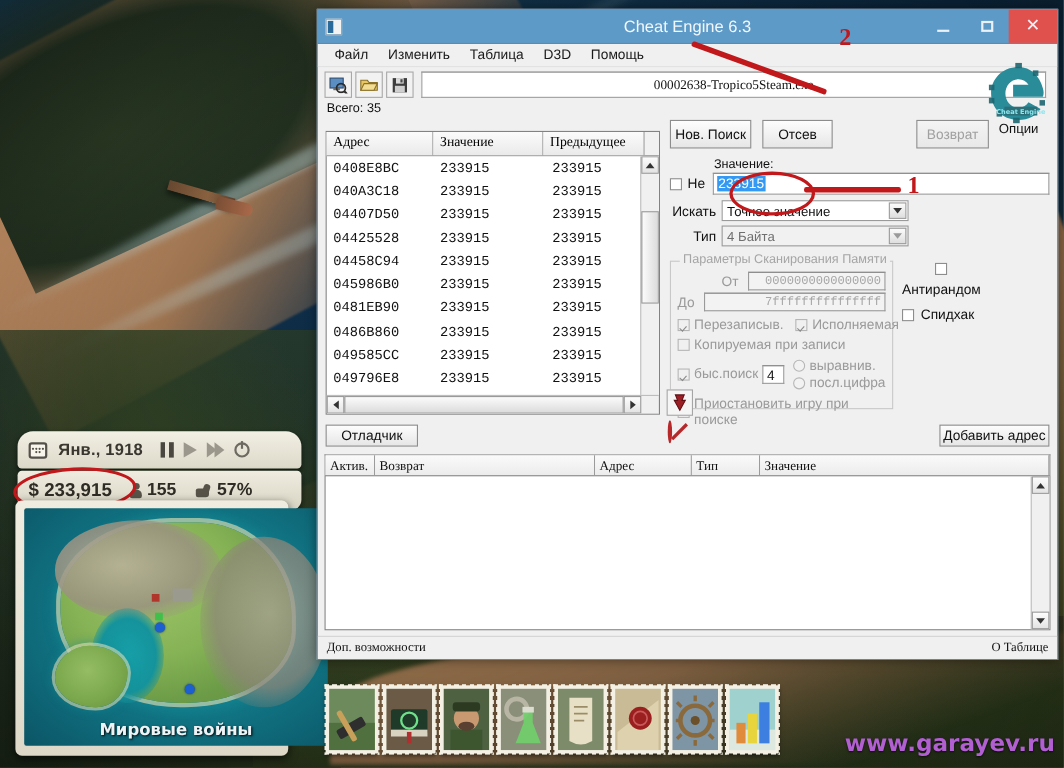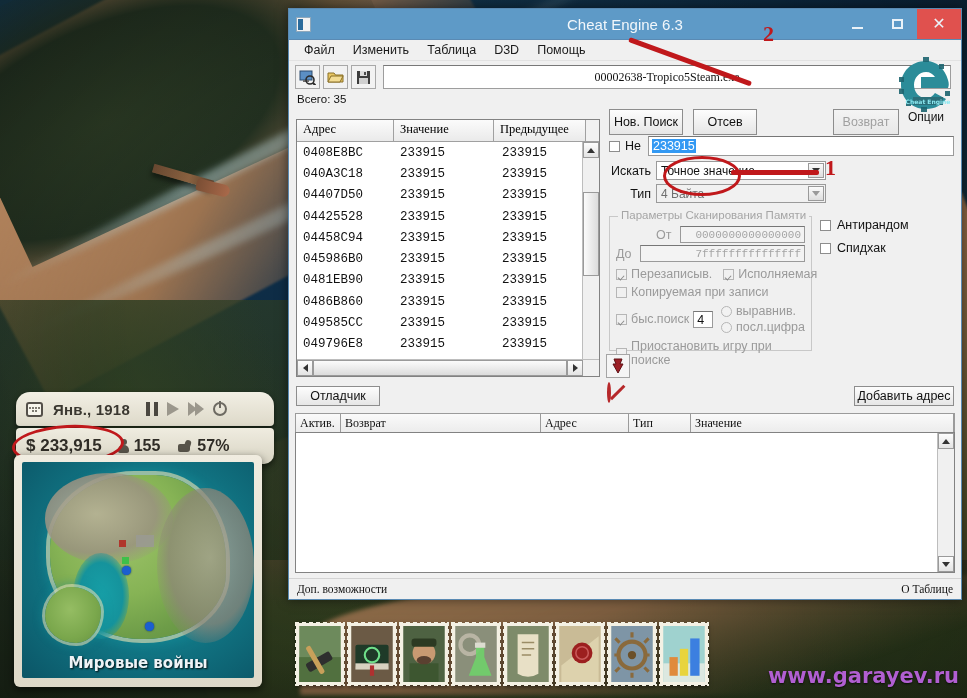--- a/index.html
+++ b/index.html
@@ -129,20 +129,21 @@
   #minimap{
     position:absolute;left:14px;top:455px;width:248px;height:232px;
     background:linear-gradient(180deg,#f0ece0,#ddd8c8);
     border-radius:6px;padding:7px 8px 9px 8px;box-sizing:border-box;
     box-shadow:0 3px 8px rgba(0,0,0,.6);
   }
   .map-inner{
     position:relative;width:100%;height:100%;overflow:hidden;border-radius:2px;
     background:
       radial-gradient(ellipse at 55% 45%,#1ea3a8 0%,#178f9c 30%,#10707f 60%,#0b5566 100%);
+    padding-left: 44px;
   }
   .isle-main{
     position:absolute;left:12%;top:6%;width:76%;height:76%;
     background:
       radial-gradient(ellipse at 40% 35%,#9ec36a 0%,#86b355 42%,#6d9c48 70%,#5d8a3f 100%);
     border-radius:48% 40% 46% 52% / 44% 52% 40% 50%;
     box-shadow:0 0 0 4px rgba(240,228,180,.6), 0 0 10px 6px rgba(20,140,150,.45);
   }
   .isle-rock{
     position:absolute;left:10%;top:5%;width:55%;height:42%;
@@ -682,20 +683,21 @@
   </div>
 
   <div id="scan-panel">
 
     <div class="row" style="gap:10px;">
       <div class="btn" style="width:74px;height:26px;">Нов. Поиск</div>
       <div class="btn" style="width:64px;height:26px;">Отсев</div>
       <div class="btn disabled" style="width:66px;height:26px;margin-left:66px;">Возврат</div>
     </div>
 
+    <div style="margin-top:9px;margin-left:40px;font-size:11.5px;color:#111;">Значение:</div>
 
     <div class="row" style="margin-top:1px;gap:5px;">
       <span class="cbx"></span>
       <span class="lbl">Не</span>
       <div class="input" style="flex:1;height:20px;margin-left:2px;display:flex;align-items:center;">
         <span style="background:#3399f3;color:#fff;padding:0 1px;">233915</span>
       </div>
     </div>
 
     <div class="row" style="margin-top:5px;gap:5px;">
@@ -759,21 +761,21 @@
           </div>
         </div>
 
         <div class="row" style="gap:4px;margin-top:5px;">
           <span class="cbx dim"></span>
           <span class="lbl dim">Приостановить игру при поиске</span>
         </div>
       </div>
 
       <div style="display:flex;flex-direction:column;gap:9px;padding-top:2px;">
-        <div class="row" style="gap:6px;">
+        <div class="row" style="gap:6px;flex-direction:column;">
           <span class="cbx"></span>
           <span class="lbl">Антирандом</span>
         </div>
         <div class="row" style="gap:6px;">
           <span class="cbx"></span>
           <span class="lbl">Спидхак</span>
         </div>
       </div>
     </div>
   </div>

